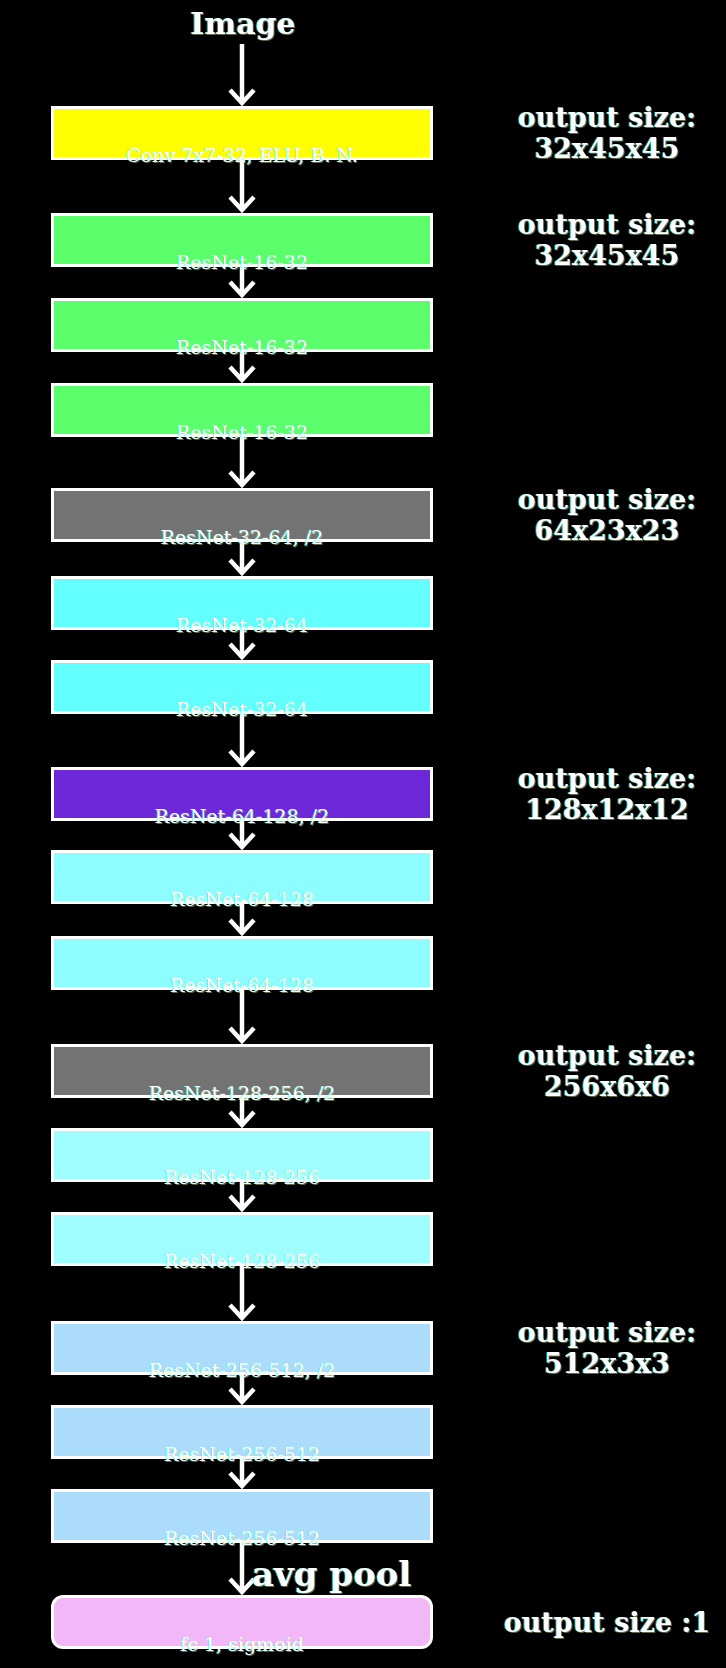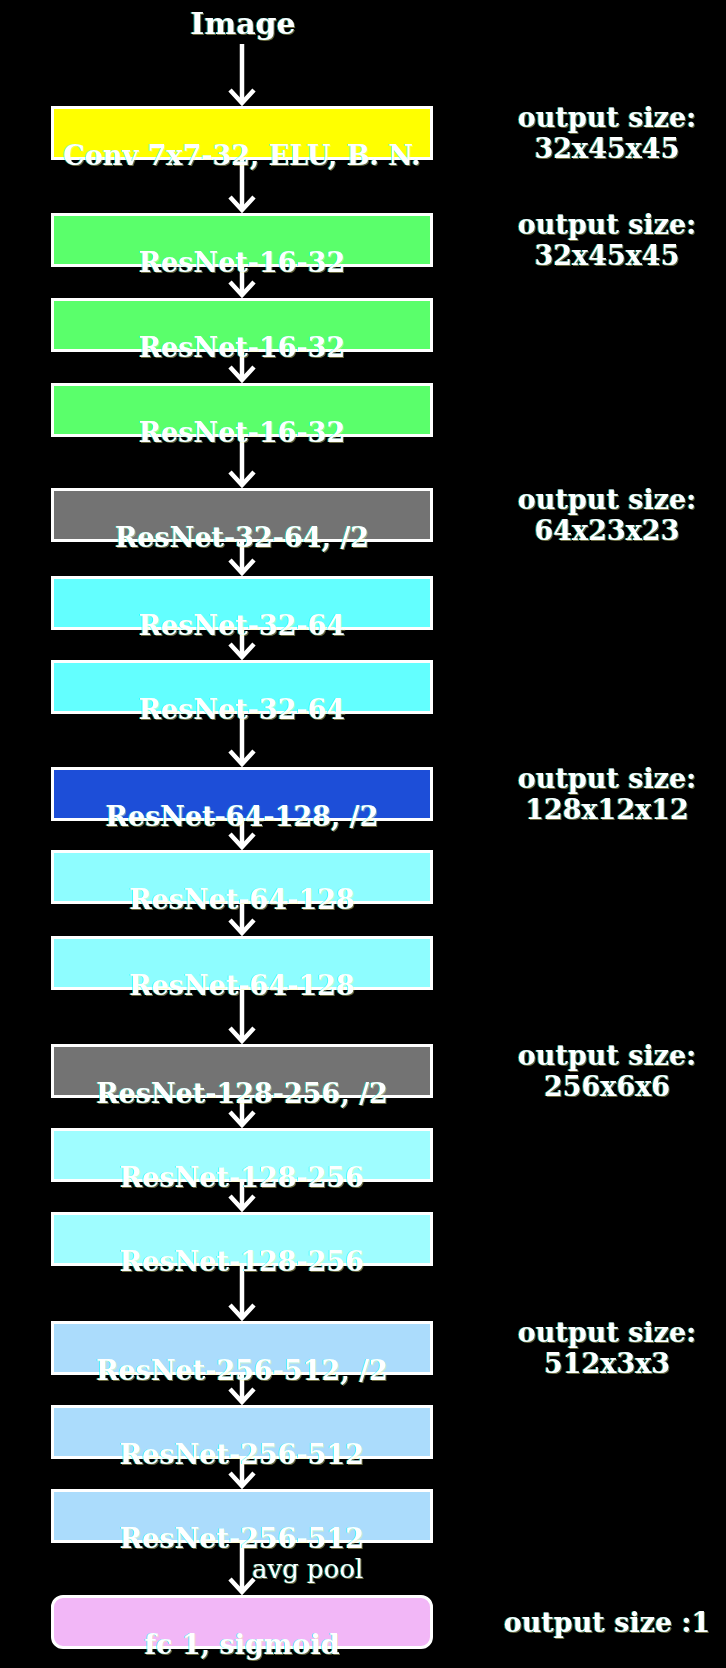--- a/index.html
+++ b/index.html
@@ -17,34 +17,34 @@
   .title{
     position:absolute;left:143px;top:6px;width:200px;
     text-align:center;font-size:30px;font-weight:bold;
   }
   .box{
     position:absolute;left:51px;width:382px;height:54px;
     box-sizing:border-box;border:3px solid #fff;
     display:flex;align-items:center;justify-content:center;
   }
   .box-label{
-    font-size:27px;font-weight:bold;white-space:nowrap;margin-top:44px;
+    font-size:19px;font-weight:normal;white-space:nowrap;margin-top:44px;
   }
   .arrow{position:absolute;left:225px;width:34px;display:block;}
   .arrow line,.arrow polyline{
     stroke:#fff;stroke-width:4.5;fill:none;
   }
   .out-label{
     position:absolute;left:467px;width:280px;
     text-align:center;font-size:27px;font-weight:bold;line-height:31px;
   }
   .out-line{display:block;white-space:nowrap;}
   .edge-label{
     position:absolute;left:252px;top:1554px;
-    font-size:26px;font-weight:normal;white-space:nowrap;
+    font-size:34px;font-weight:bold;white-space:nowrap;
   }
 </style>
 </head>
 <body>
 
 <div id="canvas" style="background-color: rgb(0, 0, 0);">
 
   <div class="title glow">Image</div>
 
   <svg class="arrow" style="top:44px;height:62px" viewBox="0 0 34 62">
@@ -130,21 +130,21 @@
     </div>
   <div class="box" style="top: 488px; background-color: #737373;">
       <span class="box-label glow">ResNet-32-64, /2</span>
     </div>
   <div class="box" style="top: 576px; background-color: rgb(99, 255, 255);">
       <span class="box-label glow">ResNet-32-64</span>
     </div>
   <div class="box" style="top: 660px; background-color: rgb(99, 255, 255);">
       <span class="box-label glow">ResNet-32-64</span>
     </div>
-  <div class="box" style="top: 767px; background-color: #1d4ed8;">
+  <div class="box" style="top: 767px; background-color: #6d28d9;">
       <span class="box-label glow">ResNet-64-128, /2</span>
     </div>
   <div class="box" style="top: 850px; background-color: rgb(142, 253, 255);">
       <span class="box-label glow">ResNet-64-128</span>
     </div>
   <div class="box" style="top: 936px; background-color: rgb(142, 253, 255);">
       <span class="box-label glow">ResNet-64-128</span>
     </div>
   <div class="box" style="top: 1044px; background-color: #737373;">
       <span class="box-label glow">ResNet-128-256, /2</span>

